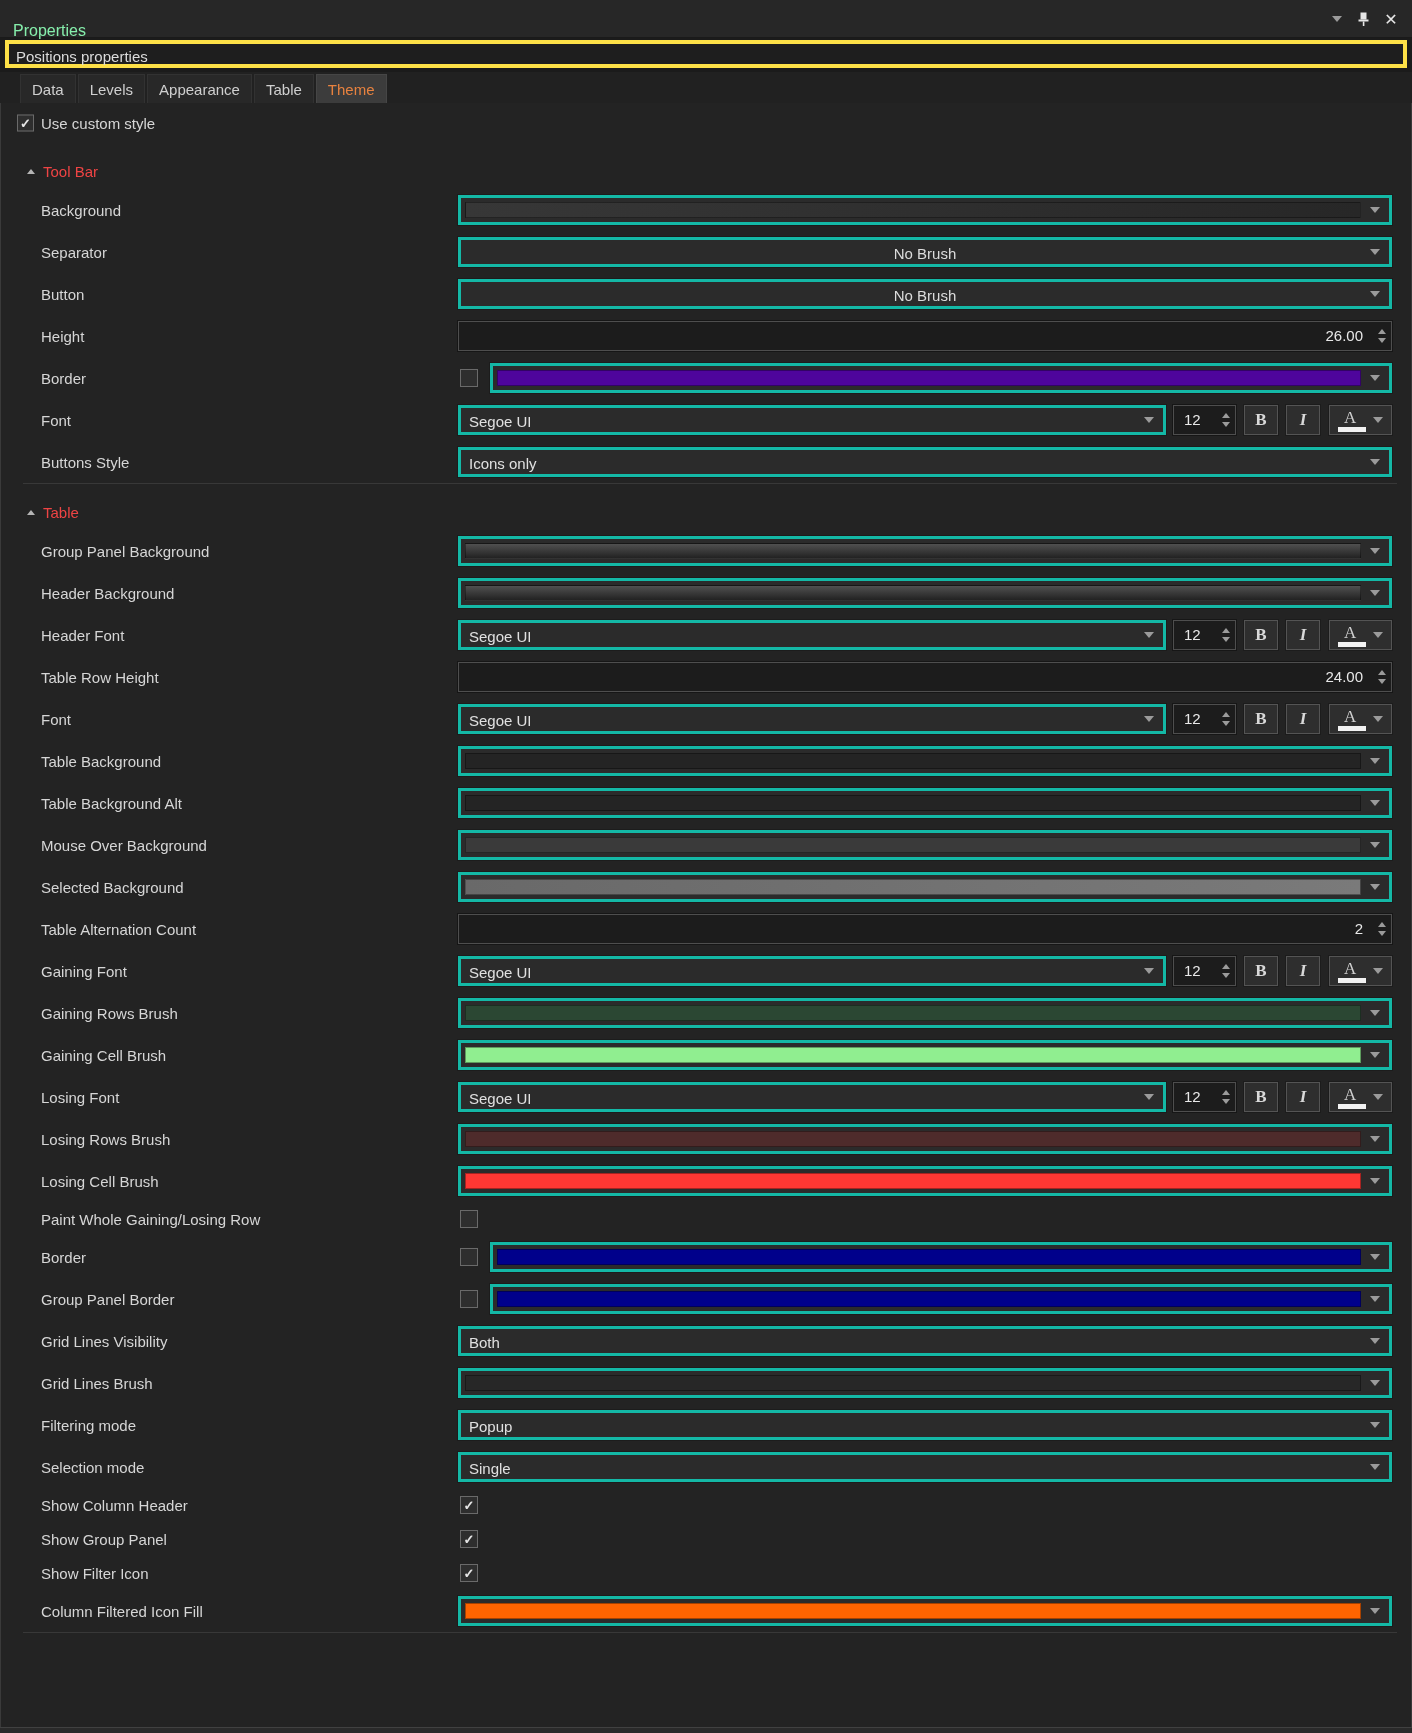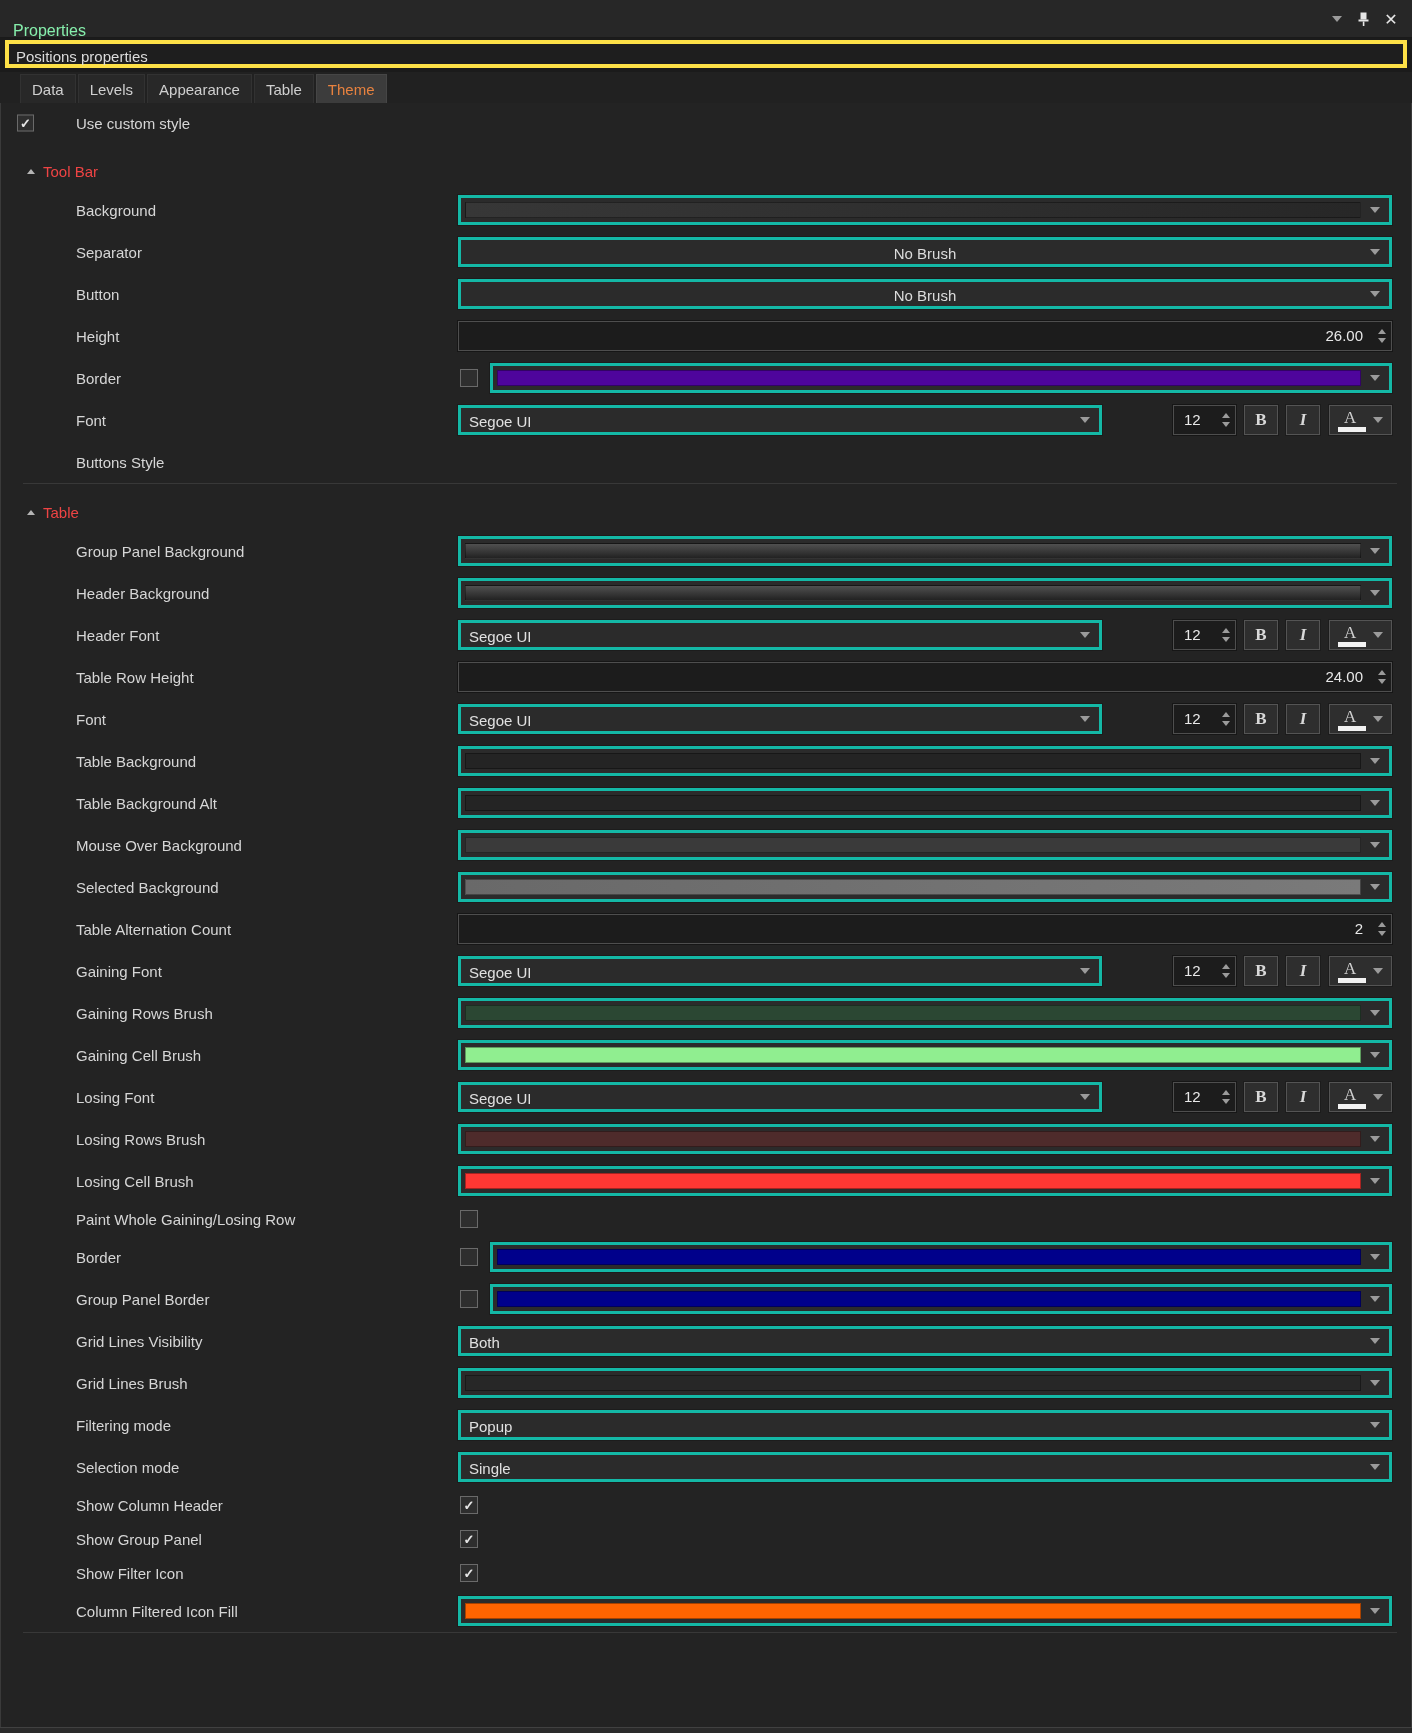--- a/index.html
+++ b/index.html
@@ -25,21 +25,21 @@
   .tab.active{background:#3c3c3c;color:#e8823f;border-color:#464646;}
 
   
   .content{height:1624px;background:#232323;border-left:1px solid #3a3a3a;border-right:1px solid #3a3a3a;
            box-sizing:border-box;position:relative;overflow:hidden;}
   .bottomline{height:1px;background:#414141;}
   .bottomstrip{height:5px;background:#2a2a2a;}
 
   .row{height:42px;position:relative;}
   .row.sm{height:34px;}
-  .row-label{position:absolute;left:40px;top:50%;transform:translateY(-50%);font-size:15px;color:#d6d6d6;white-space:nowrap;margin-left:35px;}
+  .row-label{position:absolute;left:40px;top:50%;transform:translateY(-50%);font-size:15px;color:#d6d6d6;white-space:nowrap;}
 
   .ucsrow{height:40px;position:relative;}
   .ucsrow .cb{position:absolute;left:16px;top:50%;transform:translateY(-50%);}
   .ucsrow .row-label{left:40px;}
 
   .section-header{height:46px;box-sizing:border-box;padding:10px 0 0 26px;display:flex;align-items:center;position:relative;}
   .section-header.first{height:46px;}
   .section-title{font-size:15px;color:#ef4444;margin-left:8px;}
   .tri-up{width:0;height:0;border-left:4px solid transparent;border-right:4px solid transparent;border-bottom:5px solid #b5b5b5;}
 
@@ -60,21 +60,21 @@
   .car-up-s{width:0;height:0;border-left:4px solid transparent;border-right:4px solid transparent;border-bottom:5px solid #9b9b9b;}
   .car-down-s{width:0;height:0;border-left:4px solid transparent;border-right:4px solid transparent;border-top:5px solid #9b9b9b;}
 
   
   .numbox{position:absolute;left:0;right:0;top:0;bottom:0;background:#1c1c1c;border:1px solid #4e4e4e;
           box-sizing:border-box;box-shadow:0 0 0 1px #161616;}
   .numval{position:absolute;right:28px;top:0;line-height:28px;font-size:15px;color:#e8e8e8;}
   .spin{position:absolute;right:5px;top:50%;transform:translateY(-50%);display:flex;flex-direction:column;gap:4px;align-items:center;}
 
   
-  .fcombo{position:absolute;left:0;width:644px;top:0;bottom:0;}
+  .fcombo{position:absolute;left:0;width:708px;top:0;bottom:0;}
   .fsize{position:absolute;left:715px;width:63px;top:0;bottom:0;}
   .fsize .numval{left:10px;right:auto;}
   .fbtn{position:absolute;top:0;bottom:0;background:#2e2e2e;border:1px solid #545454;box-sizing:border-box;
         box-shadow:0 0 0 1px #1c1c1c;display:flex;align-items:center;justify-content:center;}
   .fbtn.b{left:786px;width:34px;font-family:"Liberation Serif",serif;font-weight:bold;font-size:17px;color:#d9d9d9;}
   .fbtn.i{left:828px;width:34px;font-family:"Liberation Serif",serif;font-weight:bold;font-style:italic;font-size:17px;color:#d9d9d9;}
   .fbtn.a{left:871px;right:0;}
   .aglyph{position:absolute;left:14px;top:2px;font-family:"Liberation Serif",serif;font-size:17px;color:#cfcfcf;}
   .abar{position:absolute;left:8px;top:21px;width:28px;height:5px;background:#f2f2f2;}
   .fbtn.a .car-down{position:absolute;right:8px;top:50%;transform:translateY(-50%);}
@@ -194,20 +194,26 @@
           <div class="fbtn i">I</div>
           <div class="fbtn a">
             <div class="aglyph">A</div>
             <div class="abar"></div>
             <div class="car-down"></div>
           </div>
         </div>
       </div>
       <div class="row">
         <div class="row-label">Buttons Style</div>
+        <div class="ctrl">
+          <div class="dd">
+            <div class="enumtext">Icons only</div>
+            <div class="car-down"></div>
+          </div>
+        </div>
       </div>
       <div class="divider"></div>
       <div class="section-header">
         <div class="tri-up"></div>
         <div class="section-title">Table</div>
       </div>
       <div class="row">
         <div class="row-label">Group Panel Background</div>
         <div class="ctrl">
           <div class="dd">

